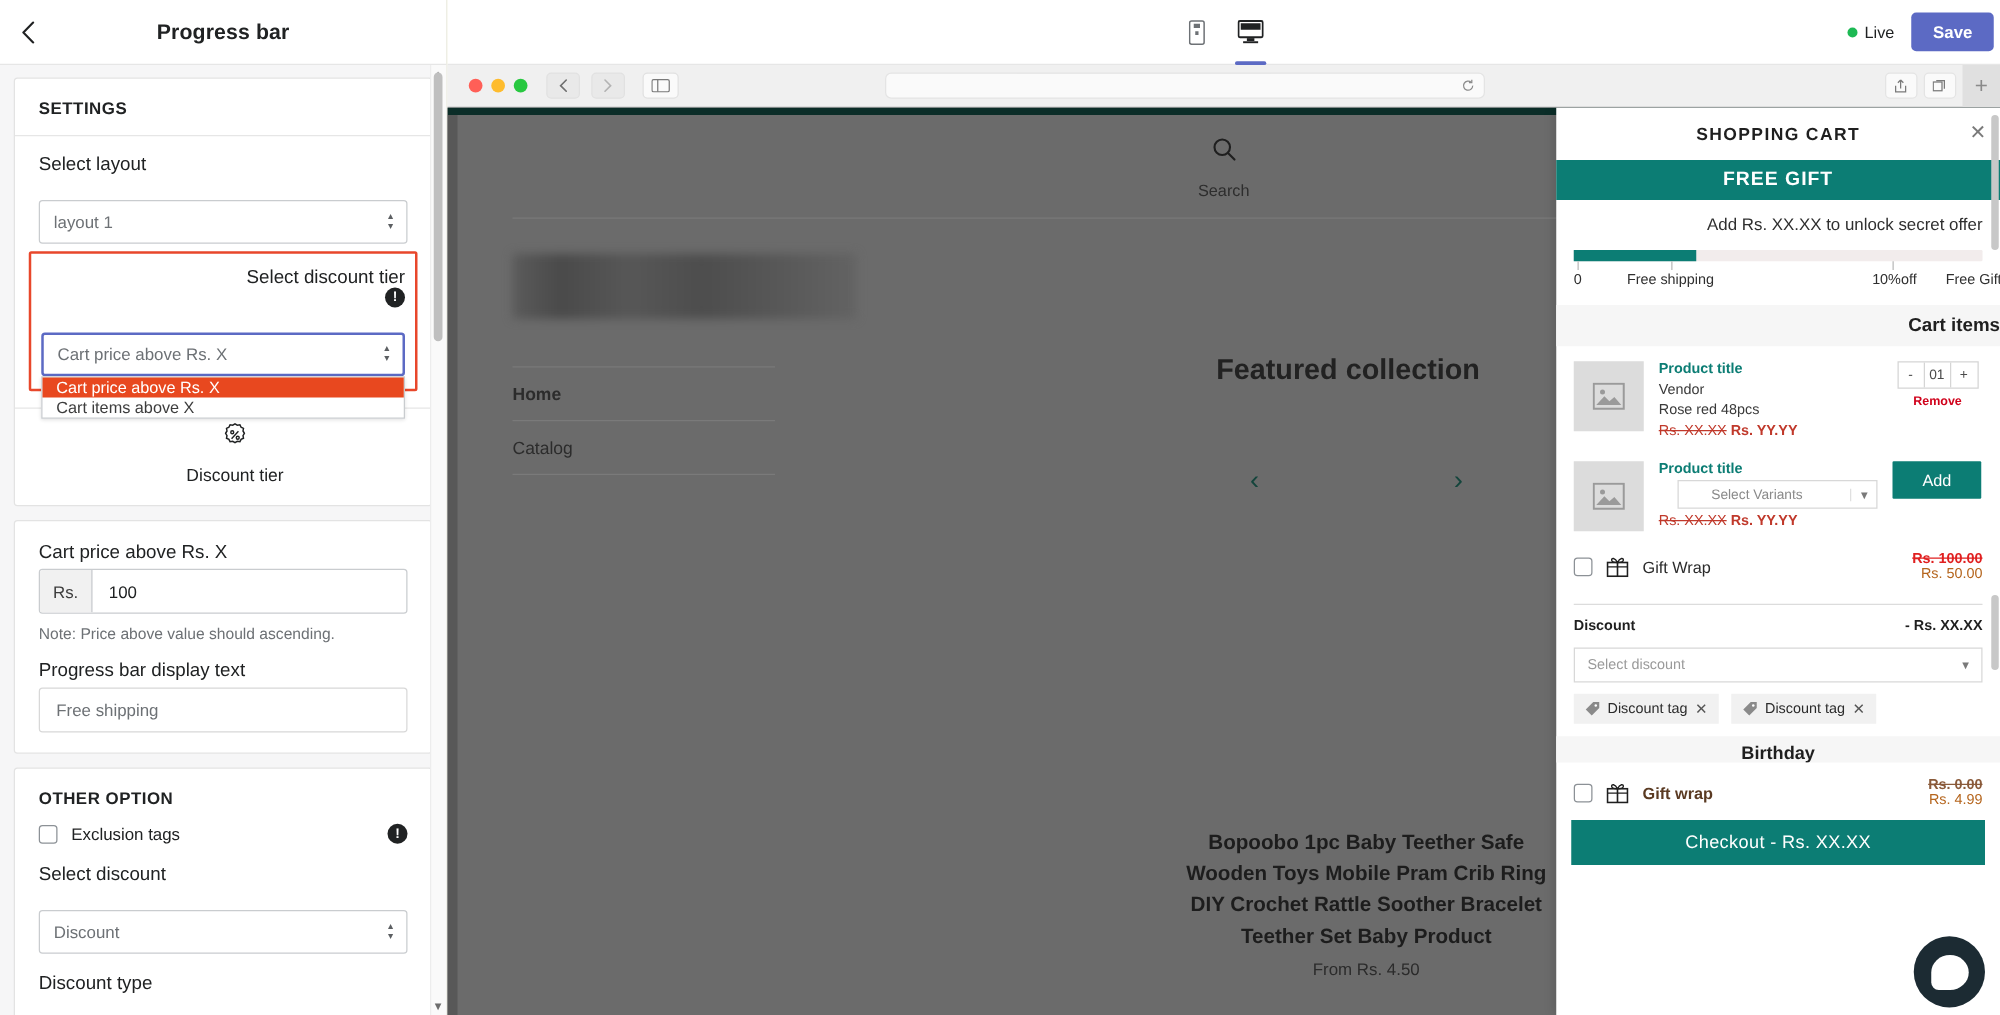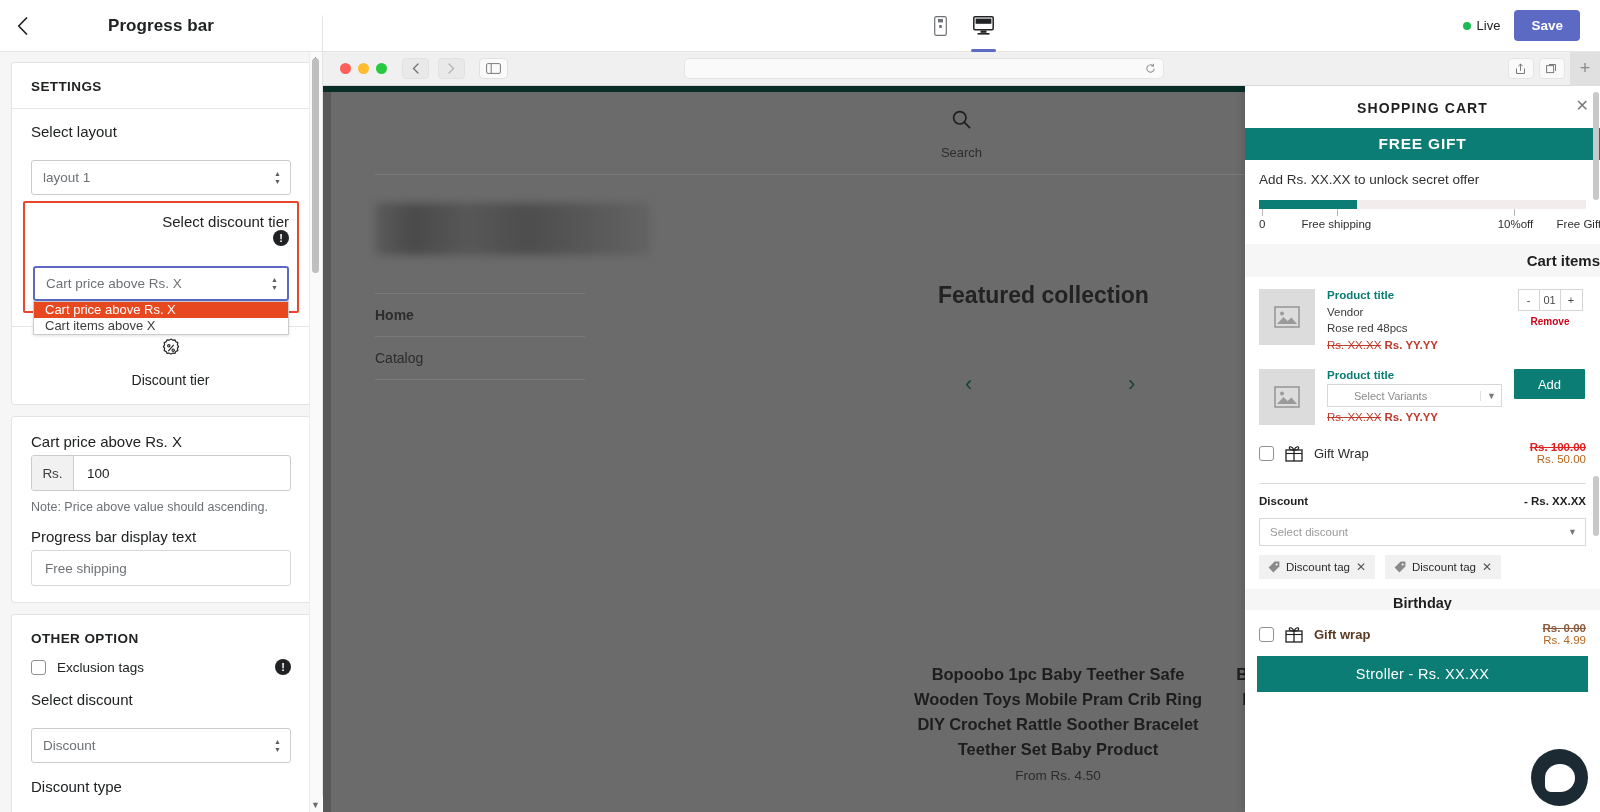--- a/index.html
+++ b/index.html
@@ -5,24 +5,24 @@
   * { box-sizing: border-box; margin: 0; padding: 0; }
   html, body {
     width: 1600px; height: 812px;
     font-family: "Liberation Sans", sans-serif;
     background: #fff; overflow: hidden;
   }
   .app { position: relative; width: 1600px; height: 812px; display: flex; }
 
   
   .sidebar {
-    width: 323px; height: 812px; background: #fef9c3;
+    width: 358px; height: 812px; background: #fef9c3;
     border-right: 1px solid #e1e3e5;
     display: flex; flex-direction: column;
-    position: relative; flex: none; border-radius: 20px;
+    position: relative; flex: none;
   }
   .sb-header {
     height: 52px; flex: none; display: flex; align-items: center;
     border-bottom: 1px solid #e6e6e6; background: #fff; position: relative;
   }
   .sb-back {
     width: 44px; height: 52px; display: flex; align-items: center; justify-content: center;
     cursor: pointer;
   }
   .sb-back svg { display:block; }
@@ -109,21 +109,21 @@
   .right-col { flex: 1; display: flex; flex-direction: column; min-width:0; }
   .topbar {
     height: 52px; flex: none; background: #fff; border-bottom: 1px solid #e6e6e6;
     display: flex; align-items: center; position: relative;
   }
   .device-toggles { position: absolute; left: 50%; transform: translateX(-50%); display: flex; gap: 12px; align-items:center; height:52px;}
   .dev-btn { width: 31px; height: 38px; display:flex; align-items:center; justify-content:center; position:relative; cursor:pointer;}
   .dev-btn.active::after {
     content:''; position:absolute; bottom:-7px; left:3px; right:3px; height:3px; background:#5c6ac4; border-radius:2px;
   }
-  .topbar-right { margin-left:auto; display:flex; align-items:center; gap: 14px; padding-right: 20px; }
+  .topbar-right { margin-left:auto; display:flex; align-items:center; gap: 14px; padding-right: 5px; }
   .live { display:flex; align-items:center; gap:6px; font-size: 13px; color:#202223; }
   .live-dot { width: 8px; height: 8px; border-radius:50%; background:#1db954; }
   .save-btn {
     background: #5c6ac4; color:#fff; font-size: 13.5px; font-weight: 600;
     border-radius: 4px; padding: 8px 17px; cursor:pointer; border:none;
   }
 
   
   .browser { flex:1; background:#f6f6f7; display:flex; flex-direction:column; min-height:0; position:relative;}
   .chrome {
@@ -175,21 +175,21 @@
   .cart {
     position:absolute; right: 0; top: 0; bottom: 0; width: 355px;
     background:#fff; display:flex; flex-direction:column; z-index: 10;
     box-shadow: -2px 0 8px rgba(0,0,0,.13);
   }
   .cart-head { position:relative; text-align:center; padding: 13px 0 11px 0; }
   .cart-head .t { font-size: 14px; font-weight: 700; letter-spacing: 1.1px; color:#1f1f1f; }
   .cart-close { position:absolute; right: 11px; top: 10px; font-size: 16px; color:#7a7a7a; cursor:pointer; }
   .freegift { background: #0c7d74; color:#fff; text-align:center; font-size: 15.5px; font-weight:700; letter-spacing:.8px; padding: 7px 0; }
   .pb-wrap { padding: 12px 14px 10px 14px; }
-  .pb-msg { text-align:left; font-size: 13.5px; color:#2f2f2f; margin-bottom: 13px; }
+  .pb-msg { text-align:right; font-size: 13.5px; color:#2f2f2f; margin-bottom: 13px; }
   .pb-track { height: 9px; background:#f2ecec; border-radius:1px; position:relative; }
   .pb-fill { height: 9px; background:#0c7d74; width: 30%; }
   .pb-ticks { position:relative; height: 8px; }
   .pb-tick { position:absolute; top:0; width:1px; height:7px; background:#b9b9b9; }
   .pb-labels { position:relative; height: 16px; font-size: 11.5px; color:#2f2f2f; margin-top:1px; }
   .pb-labels span { position:absolute; white-space:nowrap; }
   .cart-items-bar { background:#f6f6f6; text-align:right; font-size: 15px; font-weight:700; color:#1f1f1f; padding: 8px 0; }
   .item { display:flex; padding: 12px 14px 6px 14px; gap: 12px; }
   .thumb { width: 56px; height: 56px; background:#dcdcdc; flex:none; display:flex;align-items:center;justify-content:center;}
   .item-mid { flex:1; min-width:0; }
@@ -514,21 +514,21 @@
           <div class="item">
             <div class="thumb">
               <svg width="26" height="22" viewBox="0 0 26 22">
                 <rect x="1" y="1" width="24" height="20" fill="none" stroke="#9a9a9a" stroke-width="1.6"></rect>
                 <circle cx="8" cy="7.5" r="2" fill="#9a9a9a"></circle>
                 <path d="M3 18l6.5-7 4 4 4-3.5 5.5 6.5z" fill="#9a9a9a"></path>
               </svg>
             </div>
             <div class="item-mid">
               <div class="p-title">Product title</div>
-              <div class="variant-sel" style="margin:3px 0 4px 0;padding-left:26px;">
+              <div class="variant-sel" style="margin:3px 0 4px 15px;padding-left:26px;">
                 <span>Select Variants</span>
                 <span class="vs-div">▼</span>
               </div>
               <div class="p-price">
                 <span class="strike">Rs. XX.XX</span>
                 <span class="sale">Rs. YY.YY</span>
               </div>
             </div>
             <div class="item-right">
               <div class="add-btn">Add</div>
@@ -590,21 +590,21 @@
               <line x1="1" y1="9.5" x2="17" y2="9.5" stroke="#1f1f1f" stroke-width="1.1"></line>
               <path d="M9 6C7 2 4 2 4.4 4.3 4.8 6 9 6 9 6zM9 6c2-4 5-4 4.6-1.7C13.2 6 9 6 9 6z" fill="none" stroke="#1f1f1f" stroke-width="1.2"></path>
             </svg>
             <span class="gl" style="font-weight:700;color:#5a3a22;">Gift wrap</span>
             <span class="gift-prices">
               <span class="strike" style="display:block;color:#8a5a3a;font-weight:700;">Rs. 0.00</span>
               <span style="display:block;color:#b5651d;">Rs. 4.99</span>
             </span>
           </div>
 
-          <div class="checkout">Stroller - Rs. XX.XX</div>
+          <div class="checkout">Checkout - Rs. XX.XX</div>
 
           <div class="cart-scroll"></div>
           <div class="cart-scroll2"></div>
         </div>
 
         <div class="chat-bubble">
           <span class="chat-inner"></span>
         </div>
       </div>
     </div>

